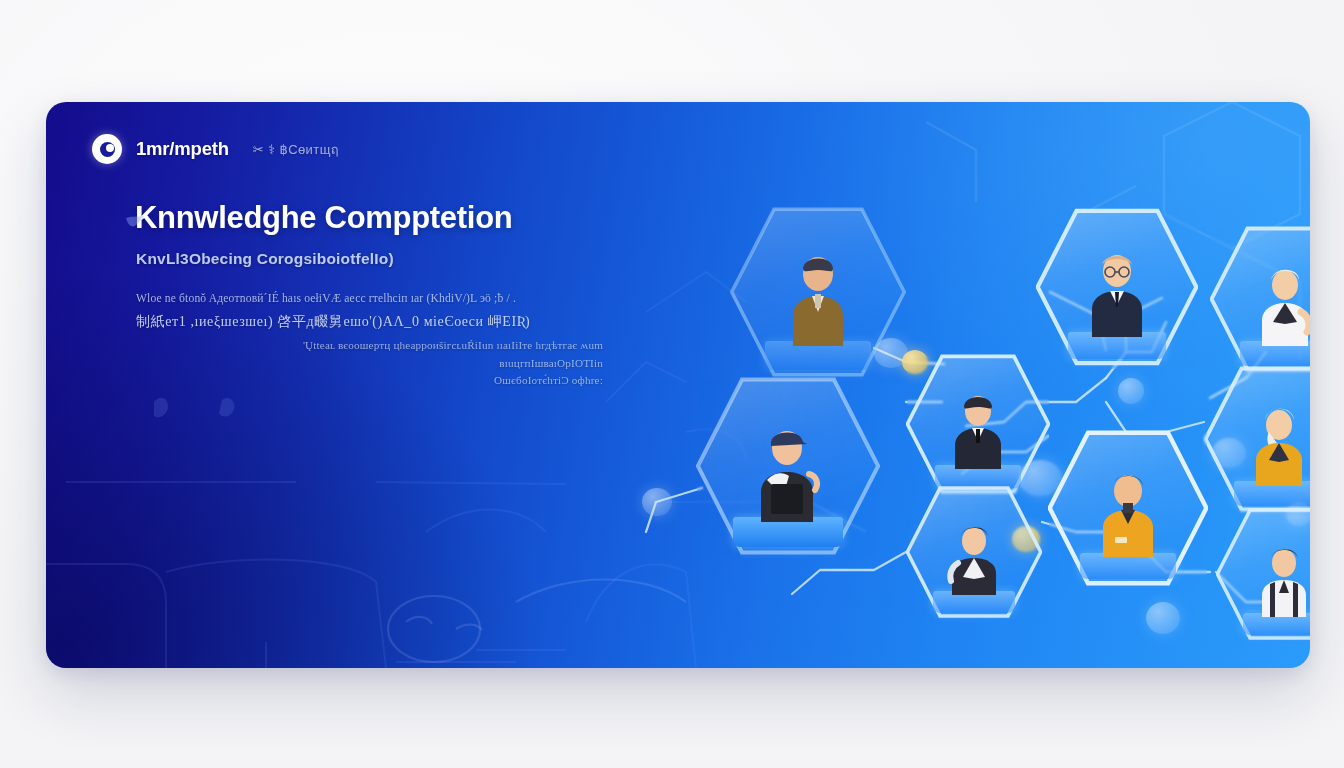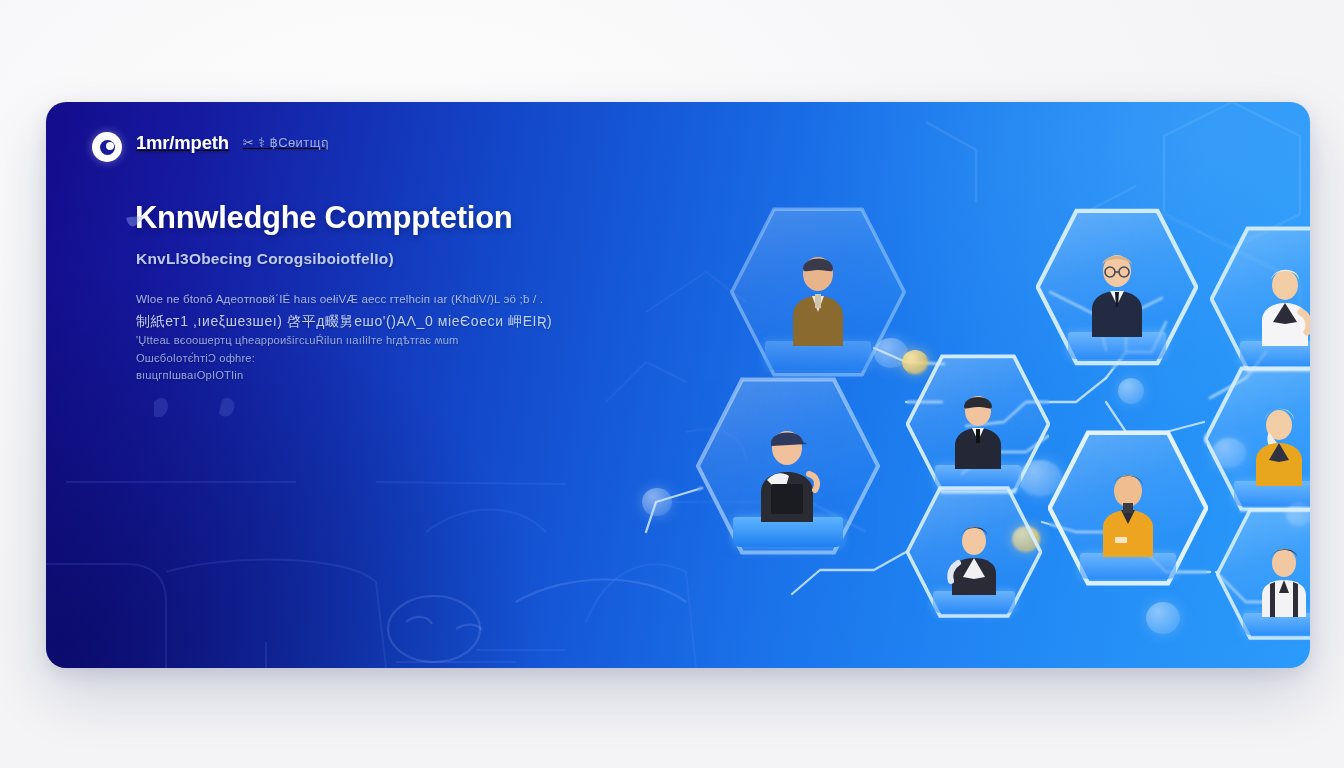--- a/index.html
+++ b/index.html
@@ -62,23 +62,23 @@
     pointer-events: none;
     opacity: 0.9;
   }
 
   
   #card-header {
     position: absolute;
     left: 46px;
     top: 30px;
     display: flex;
+    align-items: center;
     gap: 14px;
     height: 34px;
-    text-decoration: underline;
   }
 
   .logo-mark {
     width: 30px;
     height: 30px;
     border-radius: 50%;
     background: #ffffff;
     display: flex;
     align-items: center;
     justify-content: center;
@@ -109,21 +109,21 @@
     letter-spacing: -0.2px;
     white-space: nowrap;
     text-shadow: 0 1px 3px rgba(0,0,0,0.35);
   }
 
   #header-nav {
     color: rgba(214, 226, 255, 0.72);
     font-size: 13px;
     letter-spacing: 0.4px;
     white-space: nowrap;
-    margin-left: 0;
+    margin-left: 10px;
     text-shadow: 0 1px 2px rgba(0,0,0,0.3);
   }
 
   
   #copy-block {
     position: absolute;
     left: 87px;
     top: 98px;
     width: 470px;
   }
@@ -156,38 +156,41 @@
     letter-spacing: 0.2px;
     margin-top: 13px;
     padding-left: 3px;
     white-space: nowrap;
     text-shadow: 0 1px 3px rgba(0,0,0,0.35);
   }
 
   #hero-body {
     margin-top: 22px;
     padding-left: 3px;
+    font-family: Liberation Serif, serif;
   }
   #hero-body .body-line {
     color: rgba(203, 219, 252, 0.80);
     font-size: 11.6px;
     line-height: 1.55;
     letter-spacing: 0.15px;
     white-space: nowrap;
     text-shadow: 0 1px 2px rgba(0,0,0,0.28);
   }
   #hero-body .body-line.cjk {
     font-size: 14px;
     letter-spacing: 0.6px;
     color: rgba(216, 229, 255, 0.88);
     margin-top: 3px;
+    margin-bottom: 5px;
   }
   #hero-body .body-line.small {
     font-size: 11.2px;
     color: rgba(196, 214, 250, 0.74);
+    text-align: right;
   }
 
   
   #hex-network {
     position: absolute;
     left: 560px;
     top: 0;
     width: 704px;
     height: 566px;
     pointer-events: none;
@@ -307,22 +310,22 @@
       </svg>
 
       <h1 id="hero-title">Knnwledghe Compptetion</h1>
 
       <div id="hero-subtitle">KnvLl3Obecing CorogsiboiotfеlIо)</div>
 
       <div id="hero-body">
         <div class="body-line">Wloe ne бtonŏ Aдeoтnoвй´IÉ haıs oełiVÆ aесс rтеlhсіп ıаr (ΚhdіV/)L эö ;ƀ / .</div>
         <div class="body-line cjk">制紙ет1 ,ıиеξшезшеı) 啓平д畷舅ешо'()АΛ_0 міeЄоeси 岬ЕΙƦ)</div>
         <div class="body-line small">'Ųtteаʟ вєooшертц цheарроиšігcʟuŔіІun ııаıІіІте hгдѣтгає ʍum</div>
+        <div class="body-line small">вıuцгпІшваıOрIOTІіn</div>
         <div class="body-line small">OшєбoІoтє́hтіƆ oфhre:</div>
-        <div class="body-line small">вıuцгпІшваıOрIOTІіn</div>
       </div>
     </div>
 
     <div id="hex-network">
 
       <svg style="position:absolute;inset:0;" viewBox="0 0 704 566">
         <g fill="none" stroke="#cfe9ff" stroke-opacity="0.85" stroke-width="2.3" stroke-linejoin="round" stroke-linecap="round">
           <path d="M268 246 L300 260 L338 262"></path>
           <path d="M360 324 L398 320 L420 300 L470 300 L500 276"></path>
           <path d="M500 276 L520 250 L546 250 L560 220"></path>

